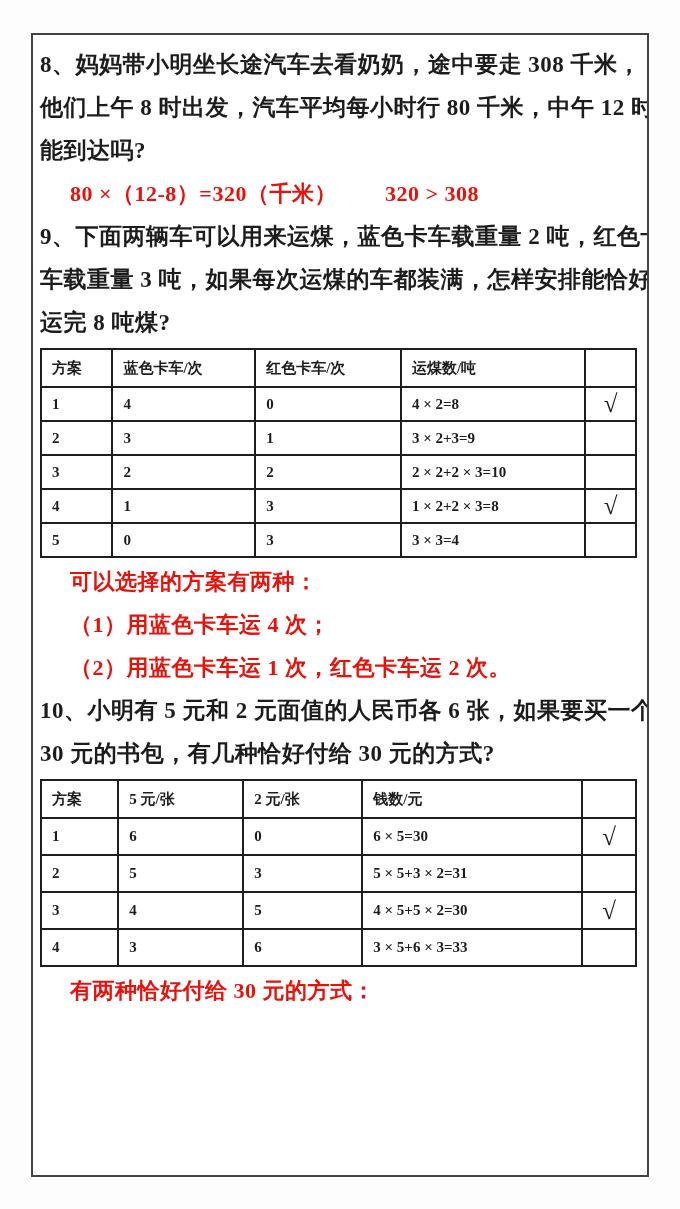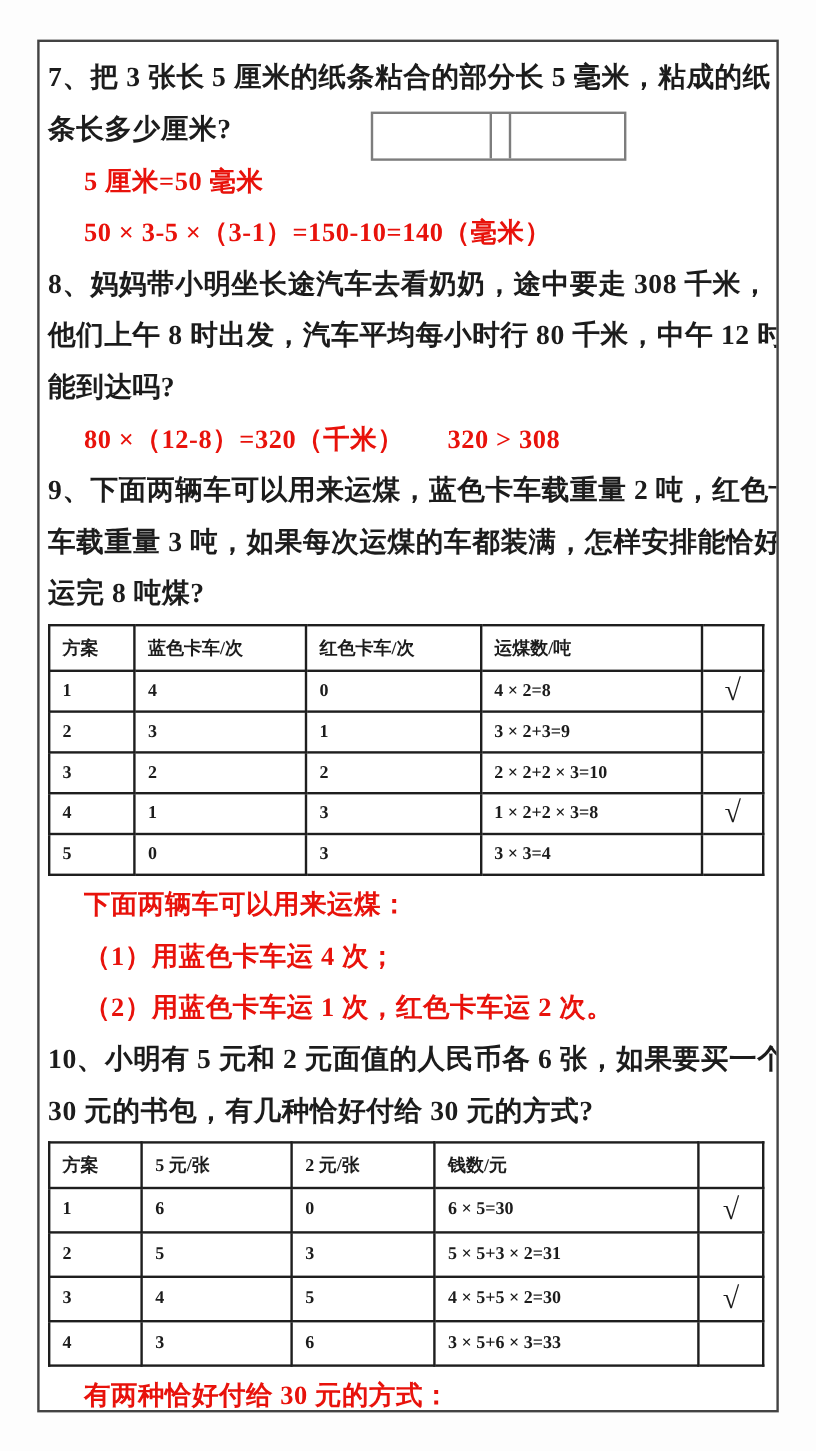--- a/index.html
+++ b/index.html
@@ -34,21 +34,21 @@
     white-space:nowrap;
   }
   .answer{
     font-size:22px;
     line-height:43px;
     letter-spacing:.5px;
     color:var(--red);
     padding-left:30px;
     white-space:nowrap;
   }
-  .answer .gap{display:inline-block;margin-left:36px;}
+  .answer .gap{display:inline-block;margin-left:48px;}
   .q7{position:relative;}
   .diagram{
     position:absolute;
     left:269px;top:50px;
     width:213px;height:41px;
     border:2px solid var(--diagram-border);
     background:#fff;
   }
   .diagram .vline{
     position:absolute;top:0;bottom:0;width:2px;
@@ -80,30 +80,20 @@
     font-size:25px;
   }
   .t1 .c1{width:12%;} .t1 .c2{width:24%;} .t1 .c3{width:24.5%;} .t1 .c4{width:31%;} .t1 .c5{width:8.5%;}
   .t2 .c1{width:13%;} .t2 .c2{width:21%;} .t2 .c3{width:20%;} .t2 .c4{width:37%;margin-top:38px;} .t2 .c5{width:9%;}
 </style>
 </head>
 <body>
 
 <div class="sheet">
 
-  <section class="q7">
-    <div class="qline">7、把 3 张长 5 厘米的纸条粘合的部分长 5 毫米，粘成的纸</div>
-    <div class="qline">条长多少厘米?</div>
-    <div class="diagram">
-      <div class="vline v1"></div>
-      <div class="vline v2"></div>
-    </div>
-    <div class="answer">5 厘米=50 毫米</div>
-    <div class="answer">50 × 3-5 ×（3-1）=150-10=140（毫米）</div>
-  </section>
 
   <section class="q8">
     <div class="qline">8、妈妈带小明坐长途汽车去看奶奶，途中要走 308 千米，</div>
     <div class="qline">他们上午 8 时出发，汽车平均每小时行 80 千米，中午 12 时</div>
     <div class="qline">能到达吗?</div>
     <div class="answer">
       <span>80 ×（12-8）=320（千米）</span><span class="gap">320 &gt; 308</span>
     </div>
   </section>
 
@@ -154,21 +144,21 @@
         <tr>
           <td>5</td>
           <td>0</td>
           <td>3</td>
           <td>3 × 3=4</td>
           <td class="check"></td>
         </tr>
       </tbody>
     </table>
 
-    <div class="answer">下面两辆车可以用来运煤：</div>
+    <div class="answer">可以选择的方案有两种：</div>
     <div class="answer">（1）用蓝色卡车运 4 次；</div>
     <div class="answer">（2）用蓝色卡车运 1 次，红色卡车运 2 次。</div>
   </section>
 
   <section class="q10">
     <div class="qline">10、小明有 5 元和 2 元面值的人民币各 6 张，如果要买一个</div>
     <div class="qline">30 元的书包，有几种恰好付给 30 元的方式?</div>
 
     <table class="t2">
       <thead>

